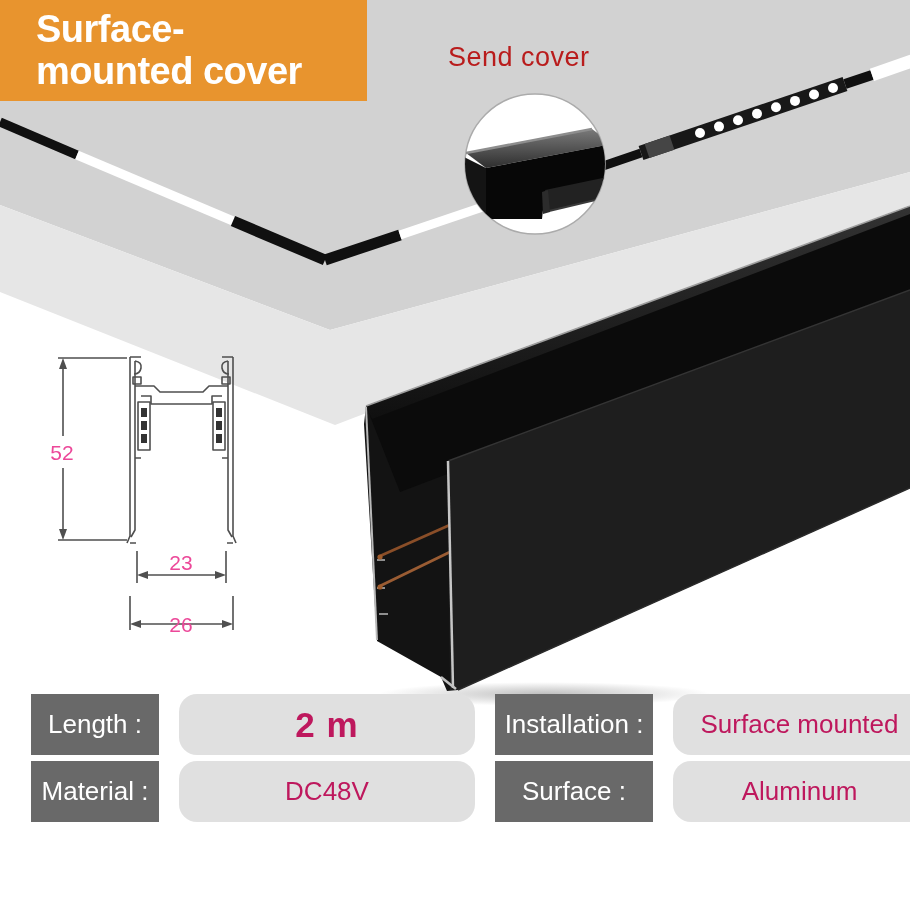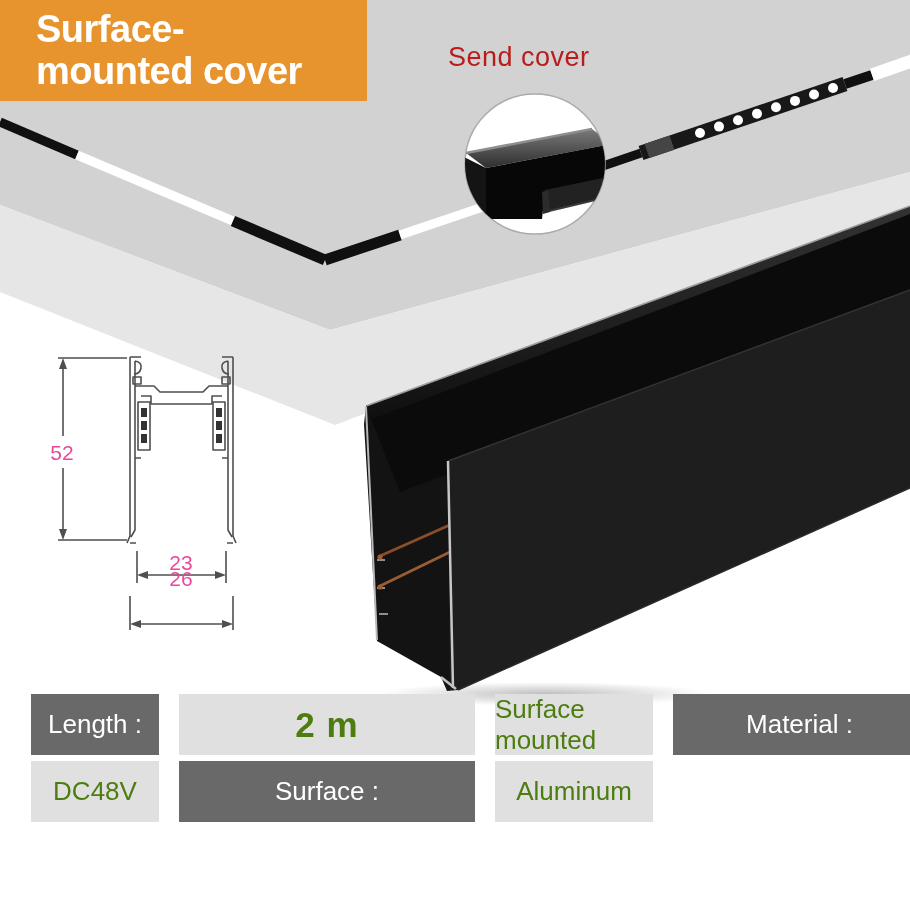--- a/index.html
+++ b/index.html
@@ -20,21 +20,21 @@
   
   .dim{position:absolute;transform:translate(-50%,-50%);font-size:21px;color:#ec4899;
        background:#ffffff;padding:0 3px;line-height:1;}
 
   
   .spec{position:absolute;left:31px;top:694px;display:grid;
         grid-template-columns:128px 296px 158px 253px;
         grid-template-rows:61px 61px;gap:6px 20px;}
   .cell{display:flex;align-items:center;justify-content:center;box-sizing:border-box;}
   .cell.label{background:#696969;color:#ffffff;font-size:26px;}
-  .cell.value{background:#e0e0e0;color:#4d7c0f;font-size:26px;}
+  .cell.value{background:#e0e0e0;color:#be185d;font-size:26px;border-radius:18px;}
   .cell.value.em{font-weight:bold;font-size:35px;letter-spacing:1px;}
 </style>
 </head>
 <body>
 
 <div id="page">
 
   <svg id="scene" viewBox="0 0 910 910" xmlns="http://www.w3.org/2000/svg">
     <defs>
       <clipPath id="circleClip">
@@ -181,25 +181,26 @@
 
   <div class="banner">
     <span>Surface-</span>
     <span>mounted cover</span>
   </div>
 
   <div class="send-cover">Send cover</div>
 
   <span class="dim" style="left:62px;top:452px;">52</span>
   <span class="dim" style="left:181px;top:562px;background:transparent;">23</span>
-  <span class="dim" style="left:181px;top:578px;background:transparent;text-align:right;">26</span>
+  <span class="dim" style="left:181px;top:624px;background:transparent;text-align:right;">26</span>
 
   <div class="spec">
     <div class="cell label">Length :</div>
     <div class="cell value em">2 m</div>
+    <div class="cell label">Installation :</div>
     <div class="cell value">Surface mounted</div>
     <div class="cell label">Material :</div>
     <div class="cell value">DC48V</div>
     <div class="cell label">Surface :</div>
     <div class="cell value">Aluminum</div>
   </div>
 
 </div>
 
 </body></html>

